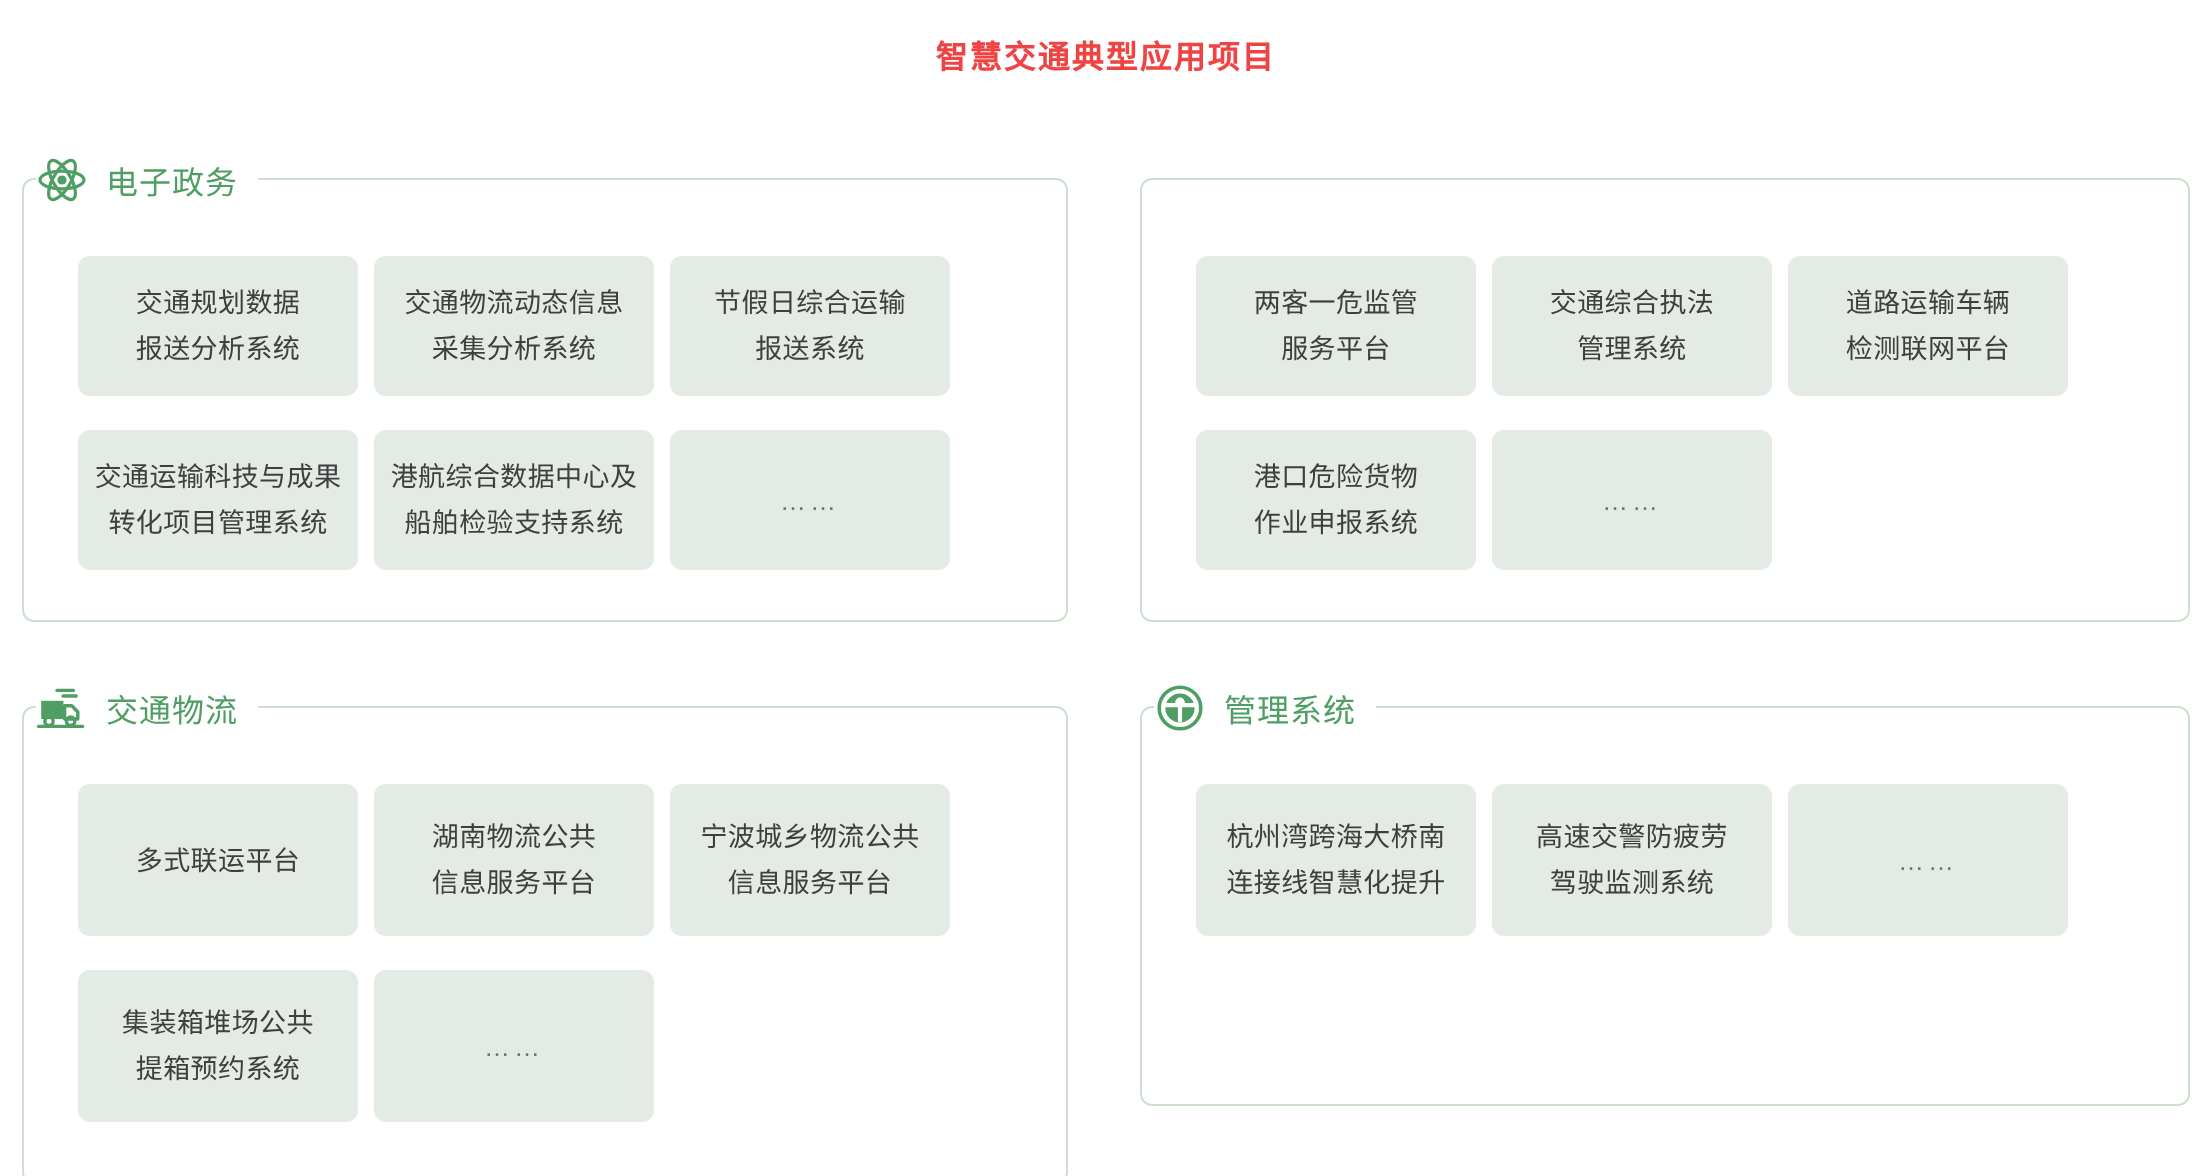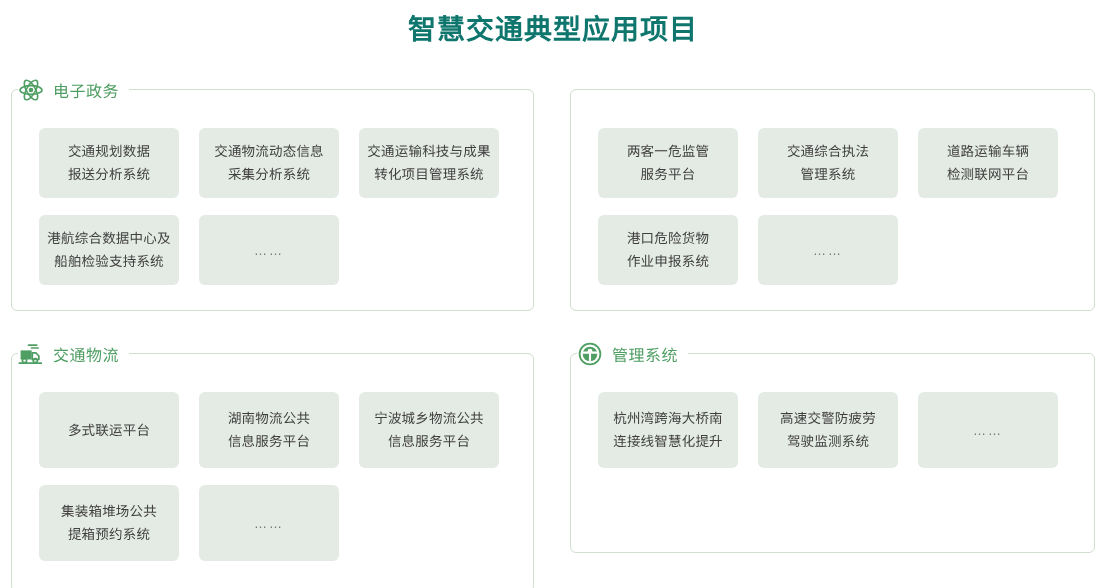--- a/index.html
+++ b/index.html
@@ -17,24 +17,24 @@
     position: relative;
   }
 
   
   .page-title {
     position: absolute;
     top: 13px;
     left: 0;
     width: 1106px;
     text-align: center;
-    font-size: 28px;
+    font-size: 16px;
     font-weight: 700;
     letter-spacing: 1px;
-    color: #0f766e;
+    color: #ef4444;
     line-height: 34px;
   }
 
   
   .board {
     position: absolute;
     top: 72px;
     left: 0;
     width: 1106px;
   }
@@ -78,21 +78,21 @@
   }
 
   
   .cards {
     position: absolute;
     left: 27px;
     top: 38px;
     right: 27px;
     display: flex;
     flex-wrap: wrap;
-    gap: 17px 20px;
+    gap: 17px 8px;
   }
   .card {
     width: 140px;
     min-height: 70px;
     background: #e4ebe4;
     border-radius: 6px;
     display: flex;
     align-items: center;
     justify-content: center;
     text-align: center;
@@ -131,20 +131,23 @@
       <span class="panel-title">电子政务</span>
     </div>
     <div class="cards">
       <div class="card">
           <span class="txt">交通规划数据<br>报送分析系统</span>
         </div>
       <div class="card">
           <span class="txt">交通物流动态信息<br>采集分析系统</span>
         </div>
       <div class="card">
+          <span class="txt">节假日综合运输<br>报送系统</span>
+        </div>
+      <div class="card">
           <span class="txt">交通运输科技与成果<br>转化项目管理系统</span>
         </div>
       <div class="card">
           <span class="txt">港航综合数据中心及<br>船舶检验支持系统</span>
         </div>
       <div class="card ellipsis">
           <span class="txt">……</span>
         </div>
     </div>
   </div>

